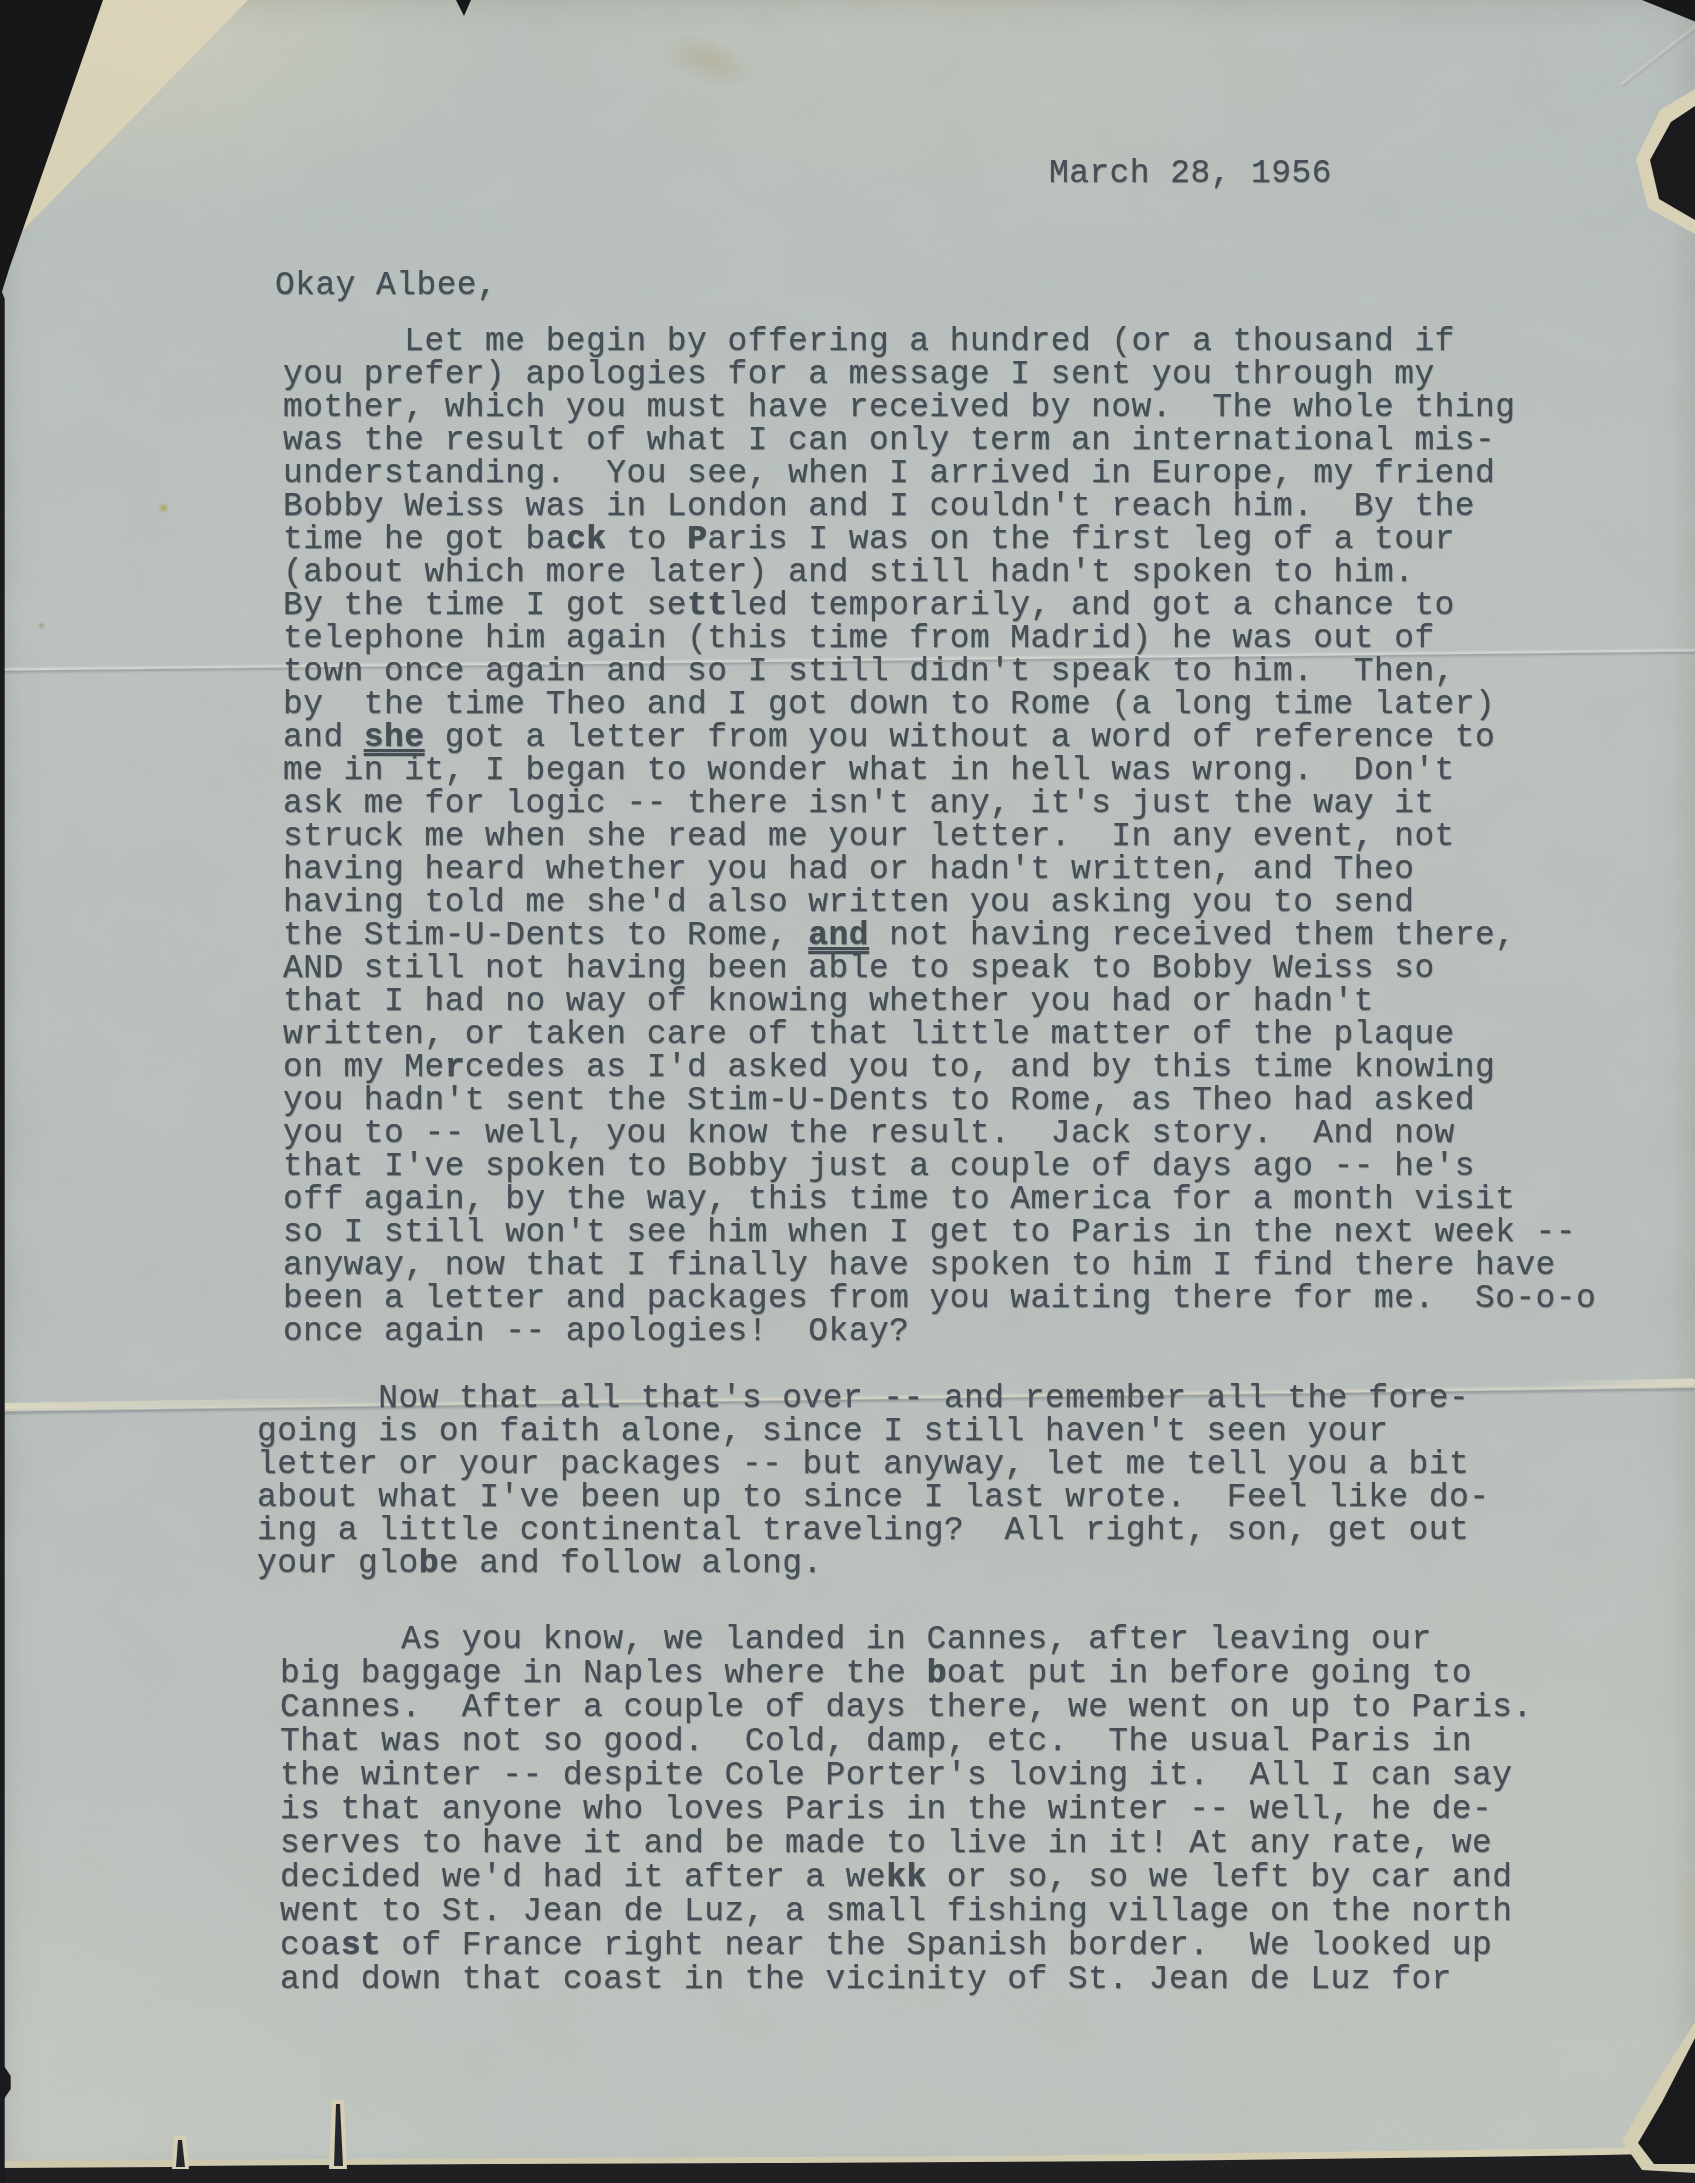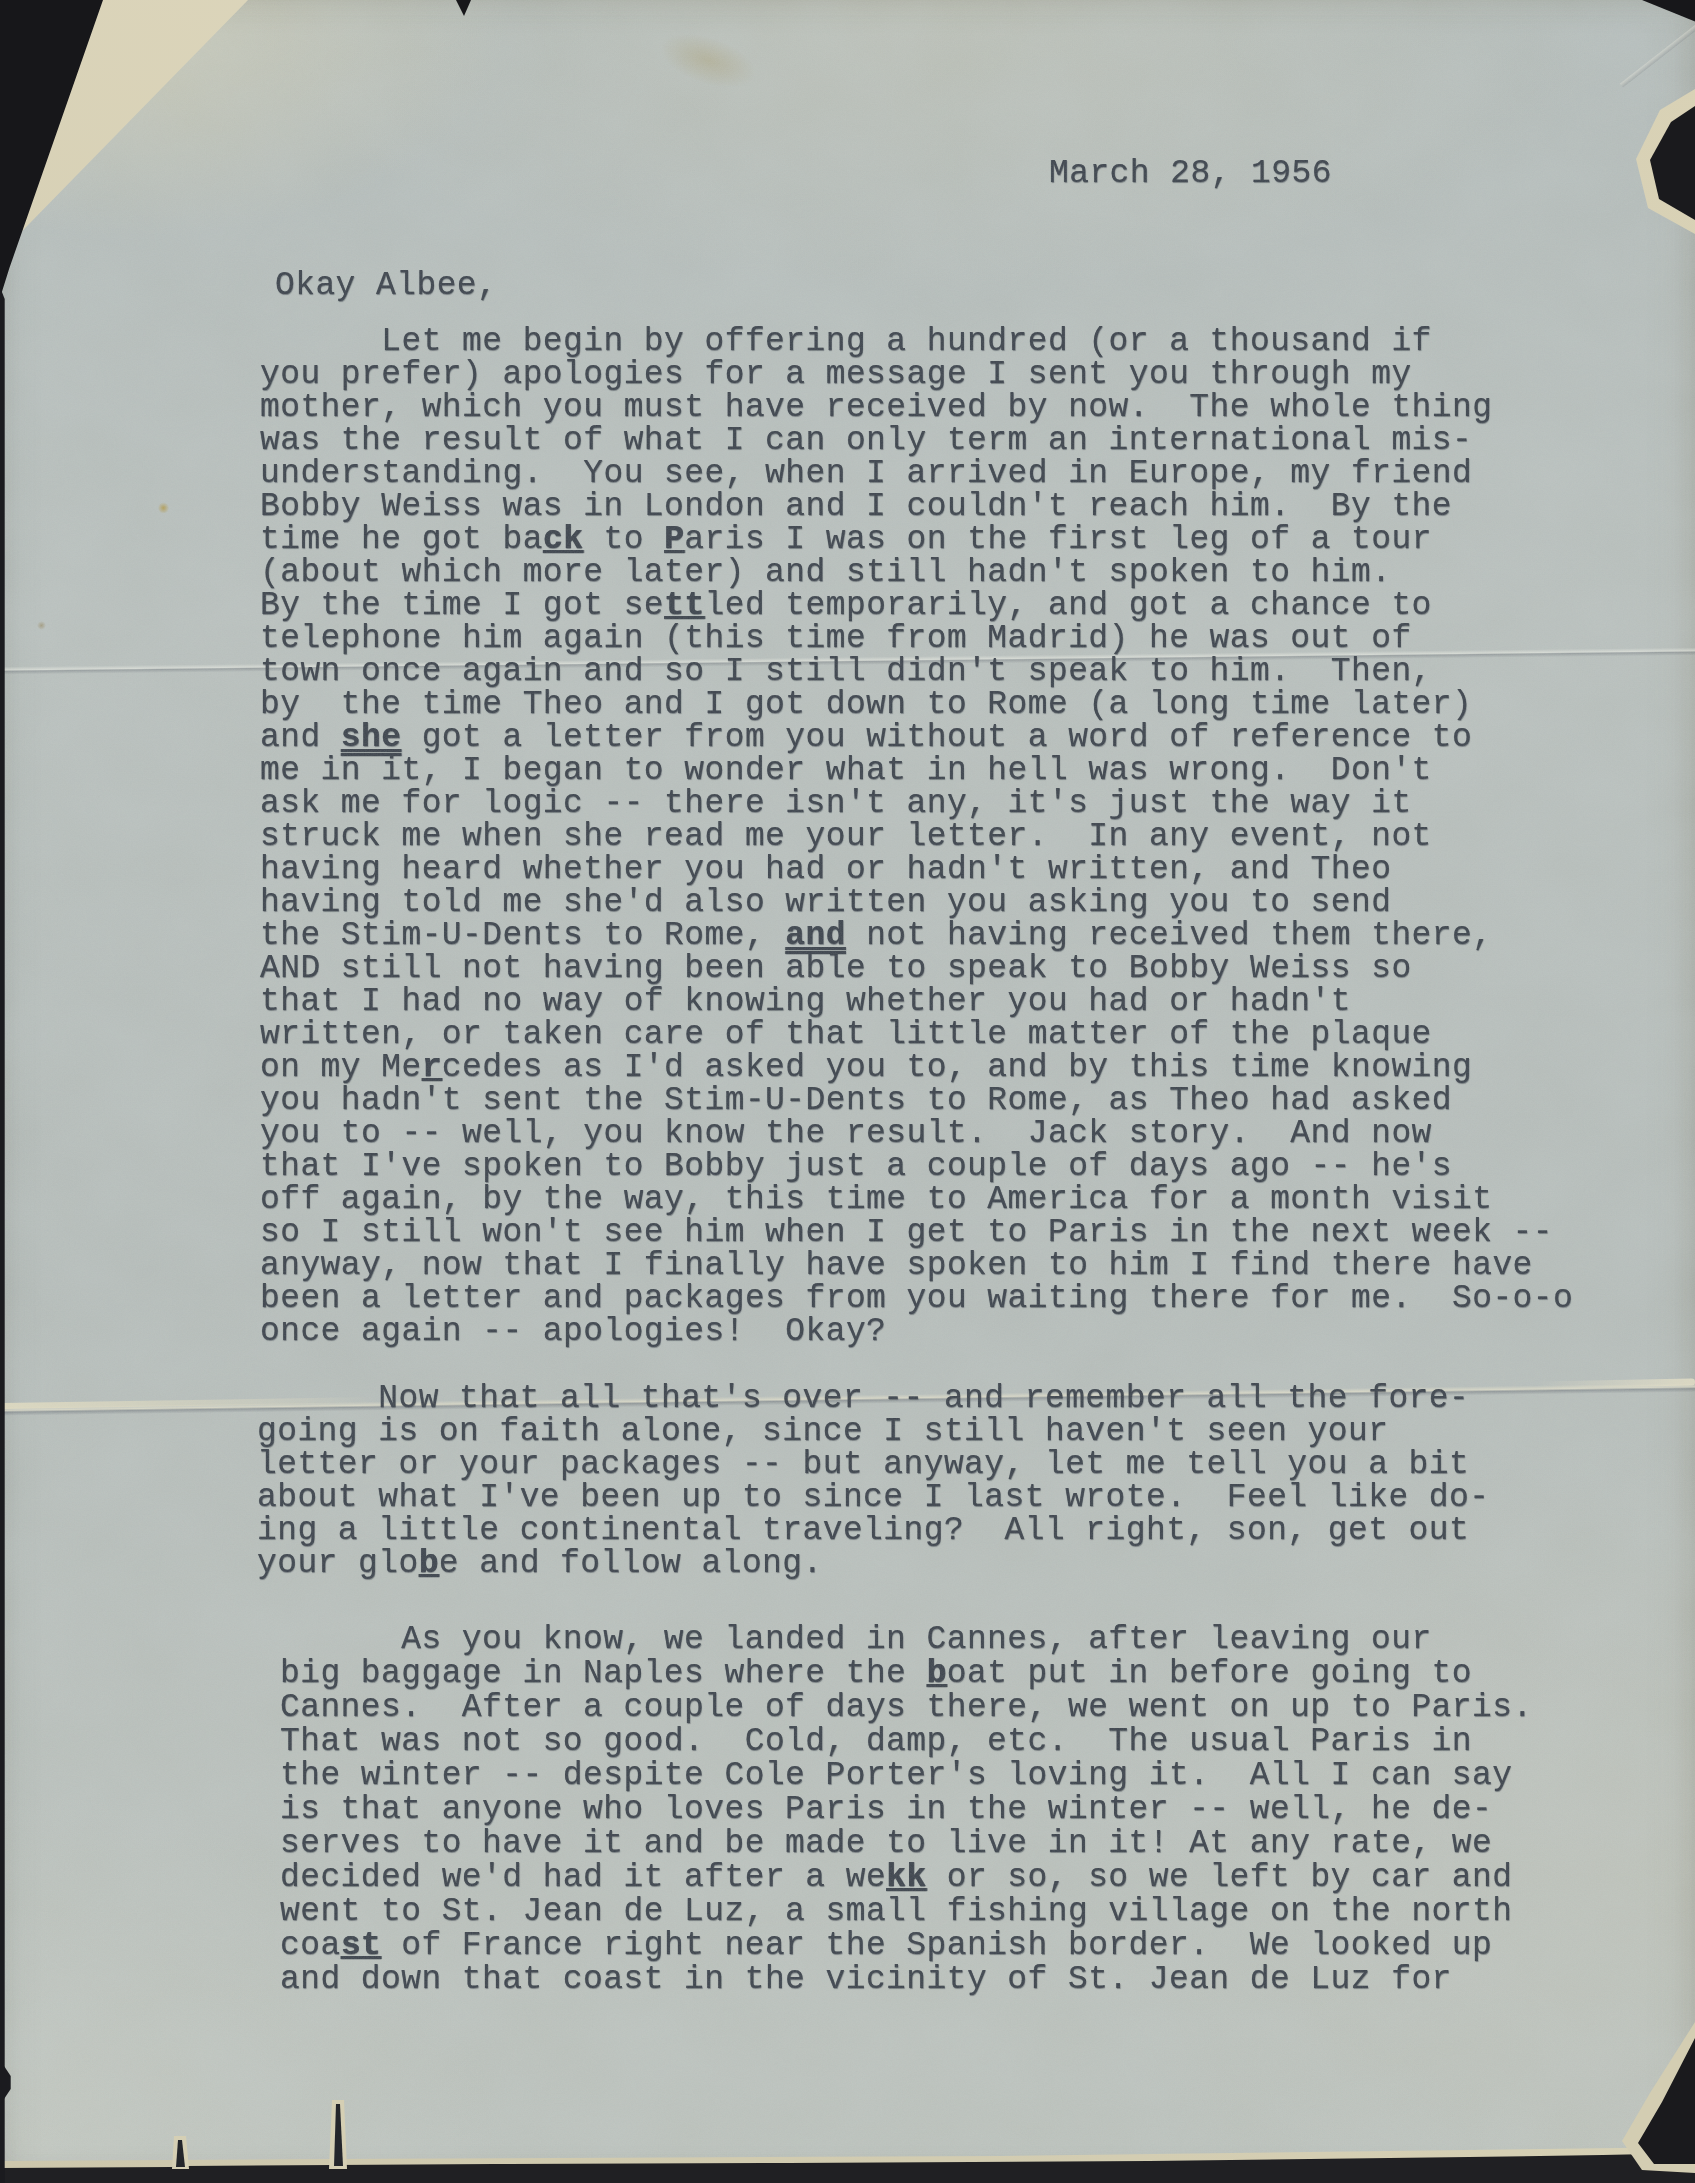--- a/index.html
+++ b/index.html
@@ -16,21 +16,21 @@
                 inset 18.7px 0 47px -27px rgba(100,104,100,0.30),
                 inset 0 -17.4px 40px -23px rgba(96,96,84,0.28),
                 inset 0 17.4px 40px -27px rgba(150,144,110,0.25);}
   svg.tex{position:absolute;left:0;top:0;pointer-events:none;}
   .txt{position:absolute;white-space:pre;color:#3d444d;font-size:33px;letter-spacing:0.4px;
        text-shadow:0.4px 0.5px 0.9px rgba(56,63,73,0.55), -0.2px 0 0.5px rgba(56,63,73,0.30);
        filter:blur(0.2px);}
   .para{line-height:33px;}
   .p3{line-height:34px;}
   .u{text-decoration:underline;text-decoration-style:double;text-decoration-thickness:2.7px;text-underline-offset:3.3px;font-weight:bold;}
-  .b{font-weight:bold;text-shadow:0.7px 0 0 rgba(56,63,73,0.8),0.4px 0.5px 0.9px rgba(56,63,73,0.55);text-decoration:underline;}
+  .b{font-weight:bold;text-shadow:0.7px 0 0 rgba(56,63,73,0.8),0.4px 0.5px 0.9px rgba(56,63,73,0.55);}
   .shape{position:absolute;inset:0;pointer-events:none;}
   .tl-cream{clip-path:polygon(100px 0,248px 0,13.4px 240px,8px 270px);
     background:linear-gradient(200deg,#ded7bd 10%,#cfc9ad 55%,#c5c0a7 90%);}
   .tl-black{clip-path:polygon(0 0,103px 0,9.4px 268px,0 298px);background:#17171a;}
   .notch-top{clip-path:polygon(456px 0,471px 0,464px 16px);background:#17171a;}
   .tr-black{clip-path:polygon(1642px 0,1695px 0,1695px 21.4px);background:#17171a;}
   .r-cream{clip-path:polygon(1695px 89px,1660px 110px,1636px 159px,1648px 208px,1695px 234px);
     background:linear-gradient(250deg,#d9d2b6,#c9c3a8);}
   .r-black{clip-path:polygon(1695px 106px,1671px 122px,1650px 160px,1659px 199px,1695px 220px);background:#1a1a1d;}
   .bot-cream{clip-path:polygon(0 2161px,334px 2159px,1002px 2156px,1695px 2147px,1695px 2183px,0 2183px);
@@ -84,21 +84,21 @@
     <div class="crease crease2c"></div>
     <div class="crease crease3"></div>
     <div class="stain stain1"></div>
     <div class="stain stain2"></div>
     <div class="stain stain3"></div>
 
     <div class="txt" style="left:1049px;top:155px">March 28, 1956</div>
 
     <div class="txt" style="left:275px;top:267px">Okay Albee,</div>
 
-    <div class="txt para" style="left:260px;top:325px">      Let me begin by offering a hundred (or a thousand if
+    <div class="txt para" style="left:283px;top:325px">      Let me begin by offering a hundred (or a thousand if
 you prefer) apologies for a message I sent you through my
 mother, which you must have received by now.  The whole thing
 was the result of what I can only term an international mis-
 understanding.  You see, when I arrived in Europe, my friend
 Bobby Weiss was in London and I couldn't reach him.  By the
 time he got ba<span class="b">ck</span> to <span class="b">P</span>aris I was on the first leg of a tour
 (about which more later) and still hadn't spoken to him.
 By the time I got se<span class="b">tt</span>led temporarily, and got a chance to
 telephone him again (this time from Madrid) he was out of
 town once again and so I still didn't speak to him.  Then,

